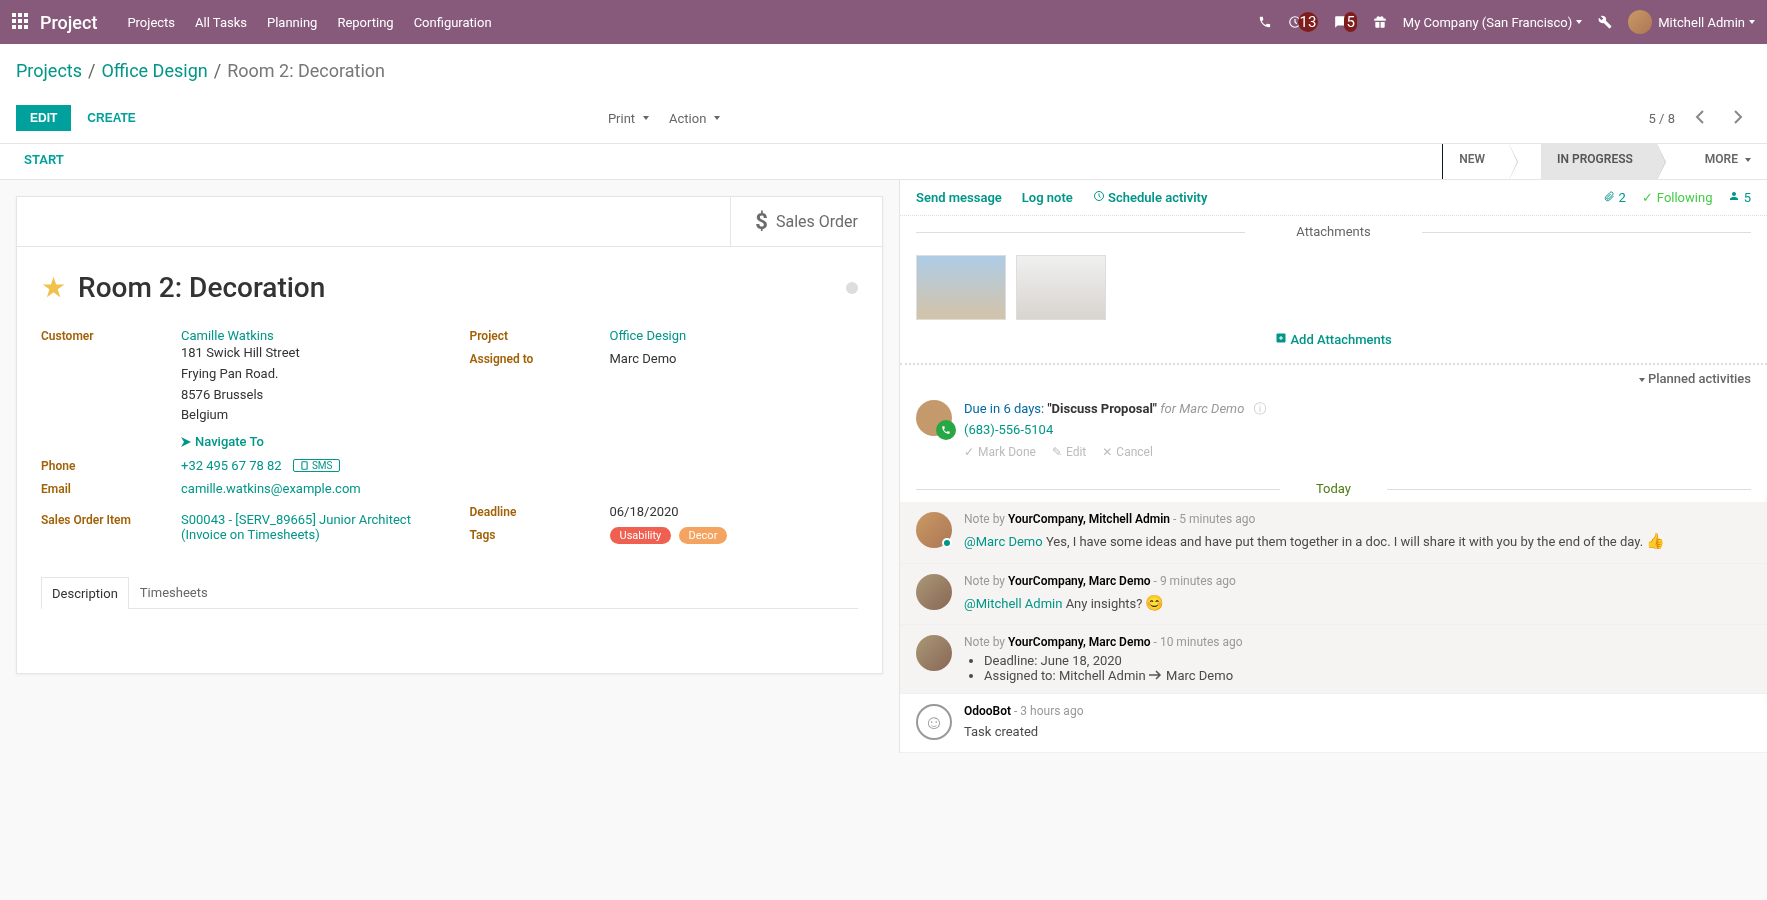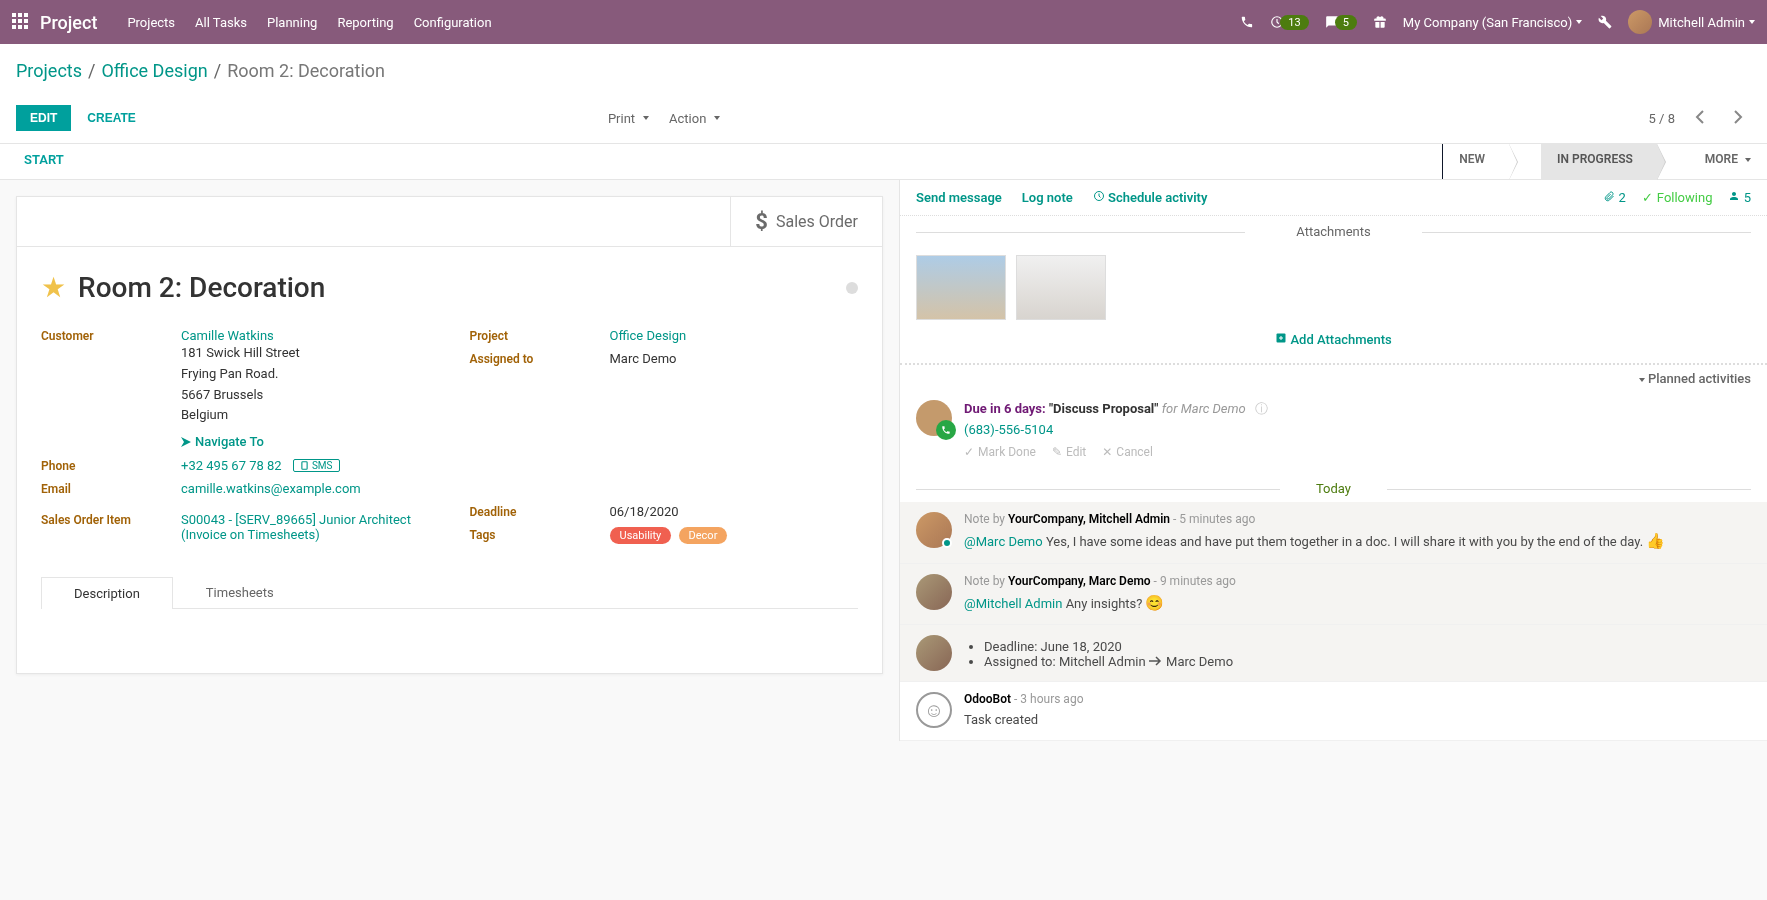--- a/index.html
+++ b/index.html
@@ -8,21 +8,21 @@
 
 
 .navbar { background: #875A7B; color: #fff; height: 44px; display: flex; align-items: center; padding: 0 12px; }
 .navbar .apps-icon { margin-right: 12px; cursor: pointer; }
 .navbar .brand { font-size: 18px; font-weight: 500; margin-right: 30px; }
 .navbar .nav-links { display: flex; gap: 20px; }
 .navbar .nav-links span { cursor: pointer; font-size: 13px; }
 .navbar .spacer { flex: 1; }
 .navbar .right-icons { display: flex; align-items: center; gap: 16px; }
 .navbar .right-icons .icon-item { display: flex; align-items: center; cursor: pointer; }
-.navbar .badge { background: #4d7c0f; color: #fff; border-radius: 10px; padding: 1px 8px; font-size: 11px; margin-left: -4px; }
+.navbar .badge { background: #7f1d1d; color: #fff; border-radius: 10px; padding: 1px 2px; font-size: 15px; margin-left: -4px; }
 .navbar .avatar-circle { width: 24px; height: 24px; border-radius: 50%; background: linear-gradient(135deg,#c96,#a75); display:inline-block; margin-right:6px;}
 
 
 .control-panel { background: #fff; border-bottom: 1px solid #e5e5e5; }
 .breadcrumb-row { padding: 16px; display: flex; align-items: center; }
 .breadcrumb-row .crumb { color: #009688; font-size: 18px; }
 .breadcrumb-row .sep { color: #666; font-size: 18px; margin: 0 6px; }
 .breadcrumb-row .current { color: #777; font-size: 18px; }
 
 .action-row { display: flex; align-items: center; padding: 8px 16px 12px; }
@@ -65,21 +65,21 @@
 .form-value { color: #333; }
 .form-value a { color: #009688; }
 .addr-line { line-height: 1.6; }
 .navigate-to { color: #009688; margin-top: 8px; display: inline-flex; align-items: center; gap: 4px; cursor:pointer; font-weight:500;}
 .sms-btn { border: 1px solid #009688; color: #009688; padding: 0 6px; font-size: 10px; border-radius: 2px; margin-left: 8px; cursor:pointer; display:inline-flex; align-items:center; gap:3px;}
 .tag { display: inline-block; padding: 2px 10px; border-radius: 10px; color: #fff; font-size: 11px; margin-right: 4px; }
 .tag.orange { background: #F06050; }
 .tag.decor { background: #F4A460; }
 
 .tabs { border-bottom: 1px solid #e5e5e5; margin-top: 24px; display: flex; }
-.tab { padding: 8px 32px; cursor: pointer; color: #666; border: 1px solid transparent; border-bottom: none; }
+.tab { padding: 8px 10px; cursor: pointer; color: #666; border: 1px solid transparent; border-bottom: none; }
 .tab.active { border-color: #e5e5e5; background: #fff; color: #333; position: relative; top: 1px; }
 
 
 .chatter { flex: 1; background: #fff; border-left: 1px solid #e5e5e5; min-height: 500px; }
 .chatter-actions { display: flex; align-items: center; padding: 10px 16px; gap: 20px; border-bottom: 1px dotted #ddd; }
 .chatter-link { color: #009688; font-weight: 600; cursor: pointer; }
 .chatter-right { margin-left: auto; display: flex; align-items: center; gap: 16px; }
 .following { color: #4c4; display: flex; align-items: center; gap: 4px; }
 
 .section-title { text-align: center; color: #666; padding: 8px 0; position: relative; }
@@ -91,21 +91,21 @@
 .thumbs { display: flex; gap: 10px; margin-bottom: 12px; }
 .thumb { width: 90px; height: 65px; background: linear-gradient(180deg, #aecce6, #d4c3a8); border: 1px solid #ddd; }
 .thumb.alt { background: linear-gradient(180deg, #f0f0f0, #d8d4cf); }
 .add-attach { text-align: center; color: #009688; cursor: pointer; font-weight: 500; }
 
 .planned-header { text-align: right; color: #666; font-weight: 500; padding: 6px 16px; }
 
 .activity { padding: 8px 16px 16px; display: flex; gap: 12px; }
 .activity .avatar { width: 36px; height: 36px; border-radius: 50%; background: #c49a6c; position: relative; flex-shrink:0;}
 .activity .avatar .phone-badge { position: absolute; bottom: -4px; right: -4px; width: 20px; height: 20px; border-radius: 50%; background: #28a745; display: flex; align-items: center; justify-content: center; font-size:10px; color:#fff;}
-.activity-body .due { color: #701a75; font-weight: 700; }
+.activity-body .due { color: #0369a1; font-weight: 400; }
 .activity-body .for { color: #999; font-style: italic; }
 .activity-body .phone-num { color: #009688; display: block; margin-top: 4px; }
 .activity-actions { display: flex; gap: 16px; margin-top: 8px; color: #bbb; font-size: 12px; }
 .activity-actions span { cursor: pointer; display:inline-flex; align-items:center; gap:4px;}
 
 .today-sep { text-align:center; color:#4d7c0f; padding: 6px 0; position:relative;}
 .today-sep::before, .today-sep::after { content:''; position:absolute; top:50%; width:42%; height:1px; background:#ddd;}
 .today-sep::before { left:16px;} .today-sep::after{right:16px;}
 
 .msg { display: flex; gap: 12px; padding: 10px 16px; border-bottom: 1px solid #f0f0f0; }
@@ -253,21 +253,21 @@
         </div>
 
         <div class="form-grid">
           <div class="form-col">
             <div class="form-row">
               <div class="form-label">Customer</div>
               <div class="form-value">
                 <a>Camille Watkins</a><br>
                 <div class="addr-line">181 Swick Hill Street</div>
                 <div class="addr-line">Frying Pan Road.</div>
-                <div class="addr-line">5667 Brussels</div>
+                <div class="addr-line">8576 Brussels</div>
                 <div class="addr-line">Belgium</div>
                 <span class="navigate-to">
                   <svg width="10" height="10" viewBox="0 0 10 10" fill="#009688">
                       <path d="M0 0 L10 5 L0 10 L3 5 Z"></path>
                     </svg>
                   <span>Navigate To</span>
                 </span>
               </div>
             </div>
             <div class="form-row">
@@ -426,20 +426,25 @@
         </div>
         <div class="msg-text">
           <span class="mention">@Mitchell Admin</span><span> Any insights? </span><span class="emoji">😊</span>
         </div>
       </div>
     </div>
 
     <div class="msg note">
       <div class="avatar m2"></div>
       <div class="msg-body">
+        <div class="msg-header">
+          <span>Note by</span>
+          <span class="author">YourCompany, Marc Demo</span>
+          <span>- 10 minutes ago</span>
+        </div>
         <ul>
           <li>Deadline: June 18, 2020</li>
           <li><span>Assigned to: Mitchell Admin </span><svg width="14" height="10" viewBox="0 0 14 10">
                 <path d="M0 5 L10 5 M7 1 L11 5 L7 9" stroke="#555" stroke-width="1.5" fill="none"></path>
               </svg><span> Marc Demo</span></li>
         </ul>
       </div>
     </div>
 
     <div class="msg">

